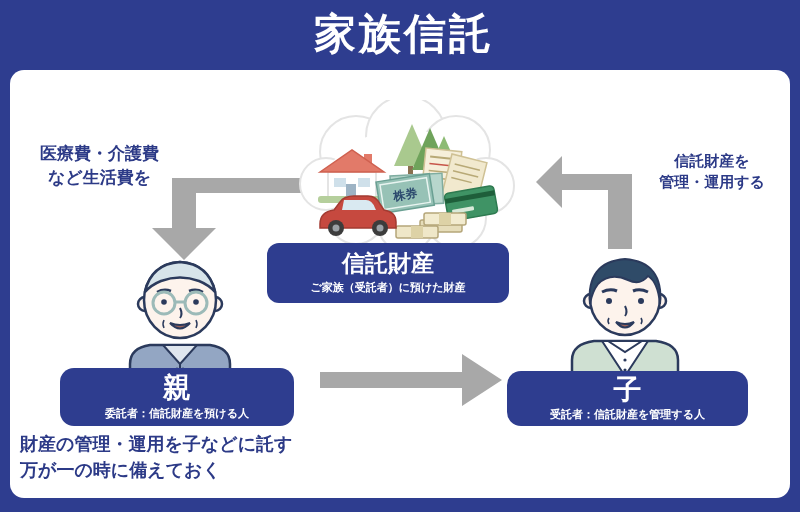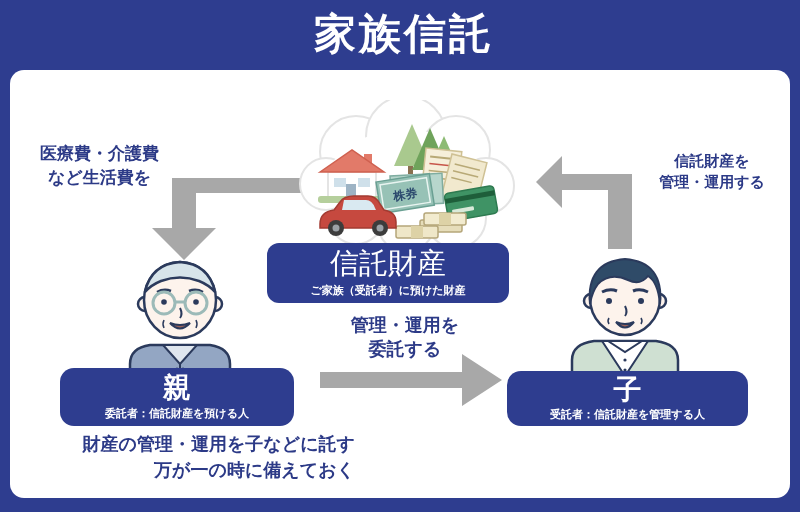--- a/index.html
+++ b/index.html
@@ -18,33 +18,33 @@
     background:#ffffff; border-radius:14px; z-index:1;
   }
   .note {
     position:absolute; z-index:4; text-align:center;
     color:#2c3a87; font-weight:bold;
   }
   .note span { display:block;text-align:center; }
   .note-receive { left:12px;  top:142px; width:175px; font-size:17px; line-height:1.42; }
   .note-manage  { left:628px; top:150px; width:168px; font-size:15px; line-height:1.42; }
   .note-entrust { left:330px; top:313px; width:150px; font-size:18px; line-height:1.35; }
-  .desc { position:absolute; z-index:4; text-align:right; color:#2c3a87; font-weight:bold; font-size:18px; line-height:1.42; }
+  .desc { position:absolute; z-index:4; text-align:left; color:#2c3a87; font-weight:bold; font-size:18px; line-height:1.42; }
   .desc span { display:block; }
   .desc-parent { left:20px;  top:432px; width:335px; }
   .desc-child  { left:430px; top:432px; width:360px; }
   .navy-box {
     position:absolute; z-index:5; background:#2e3d8f; color:#ffffff;
     display:flex; flex-direction:column; align-items:center; justify-content:center;
     text-align:center;
   }
   .trust-box  { left:267px; top:243px; width:242px; height:60px; border-radius:12px; }
   .parent-box { left:60px;  top:368px; width:234px; height:58px; border-radius:14px; }
   .child-box  { left:507px; top:371px; width:241px; height:55px; border-radius:14px; }
-  .box-main  { font-size:29px; font-weight:normal; line-height:1.1; }
+  .box-main  { font-size:23px; font-weight:bold; line-height:1.1; }
   .box-big   { font-size:28px; font-weight:bold; line-height:1.05; }
   .box-sub   { font-size:11px; font-weight:bold; margin-top:3px; }
   .arrow-svg, .figure-svg, .cloud-svg { position:absolute; }
   .arrow-svg { z-index:2; }
   .cloud-svg { z-index:3; }
   .figure-svg { z-index:3; }
 </style>
 </head>
 <body>
 
@@ -57,24 +57,20 @@
   <div class="note note-receive">
     <span>医療費・介護費</span>
     <span>など生活費を</span>
   </div>
 
   <div class="note note-manage">
     <span>信託財産を</span>
     <span>管理・運用する</span>
   </div>
 
-  <div class="note note-entrust">
-    <span>管理・運用を</span>
-    <span>委託する</span>
-  </div>
 
   <svg class="arrow-svg" style="left:150px; top:170px;" width="160" height="95" viewBox="0 0 160 95">
     <polygon points="160,8 22,8 22,58 2,58 34,90 66,58 46,58 46,23 160,23" fill="#a8a8a8"></polygon>
   </svg>
 
   <svg class="arrow-svg" style="left:530px; top:152px;" width="110" height="100" viewBox="0 0 110 100">
     <polygon points="6,30 32,4 32,22 102,22 102,97 78,97 78,38 32,38 32,56" fill="#a8a8a8"></polygon>
   </svg>
 
   <svg class="arrow-svg" style="left:320px; top:352px;" width="185" height="55" viewBox="0 0 185 55">

